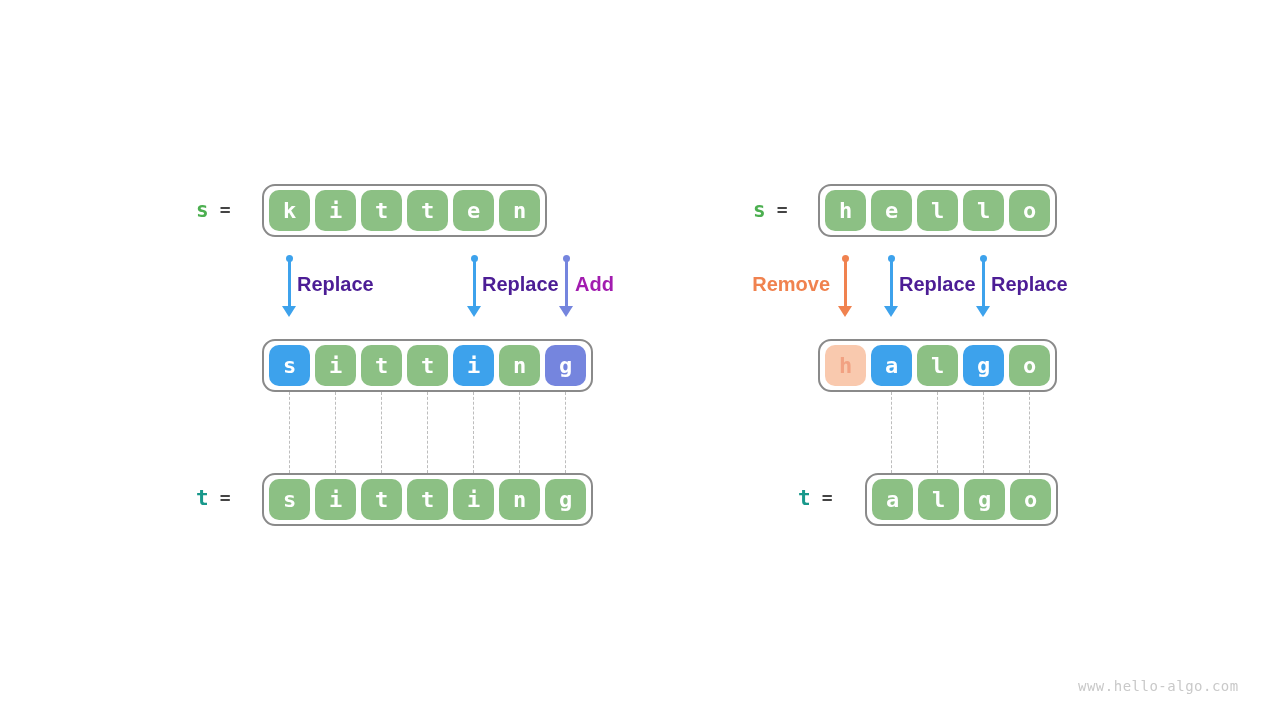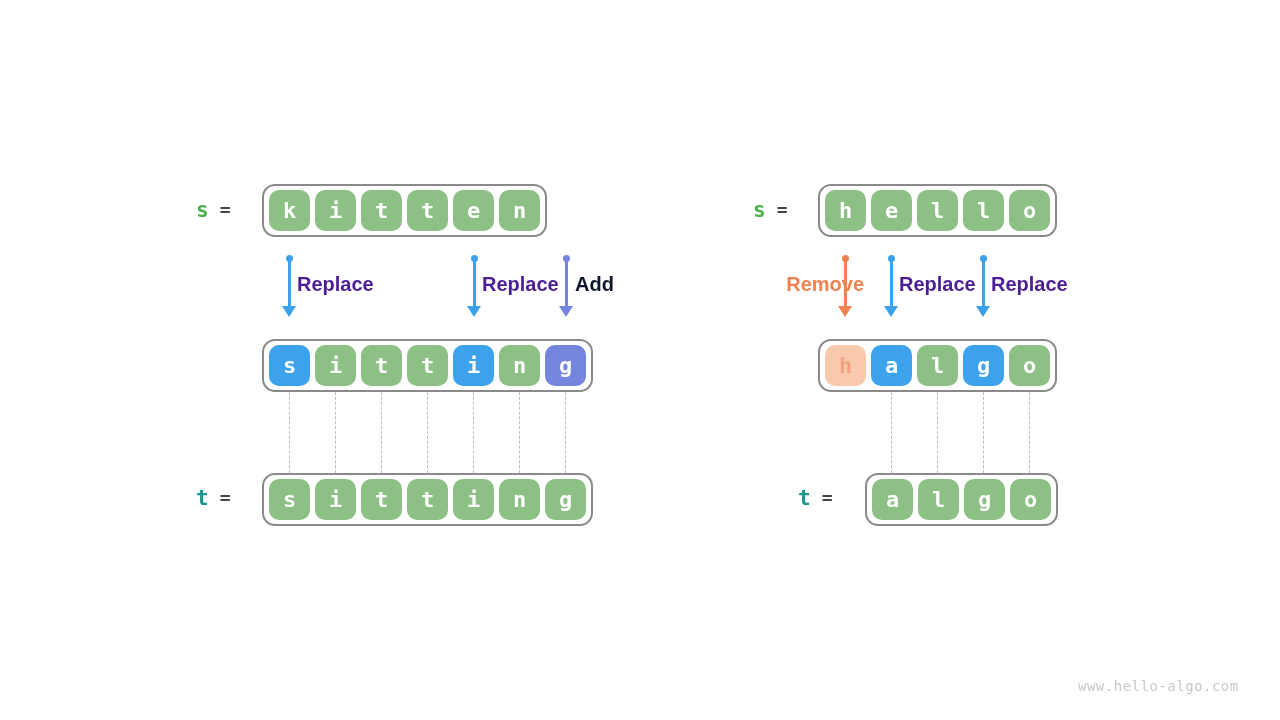--- a/index.html
+++ b/index.html
@@ -52,21 +52,21 @@
   .a-purple .head                { border-top-color:#7585de; }
   .a-orange .dot, .a-orange .shaft { background:#f0824f; }
   .a-orange .head                { border-top-color:#f0824f; }
 
   
   .op-label {
     position:absolute; font-weight:bold; font-size:20px; line-height:26px;
     white-space:nowrap;
   }
   .t-blue   { color:#4c1d95; }
-  .t-purple { color:#0f172a; }
+  .t-purple { color:#a21caf; }
   .t-orange { color:#f0824f; }
   .align-right { text-align:right; }
 
   
   .dash {
     position:absolute; width:0; border-left:1px dashed #bdbdbd;
   }
 
   .watermark {
     position:absolute; font-family:"DejaVu Sans Mono", monospace;
@@ -157,21 +157,21 @@
     </div>
 
     <div class="char-row" style="left:818px; top:184px;">
       <span class="cell c-green">h</span>
       <span class="cell c-green">e</span>
       <span class="cell c-green">l</span>
       <span class="cell c-green">l</span>
       <span class="cell c-green">o</span>
     </div>
 
-    <div class="op-label t-orange align-right" style="left:776px; top:271px; width:88px;">Remove</div>
+    <div class="op-label t-orange align-right" style="left:742px; top:271px; width:88px;">Remove</div>
     <div class="arrow a-orange" style="left:838px; top:255px;">
       <span class="dot"></span>
         <span class="shaft"></span>
         <span class="head"></span>
     </div>
 
     <div class="arrow a-blue" style="left:884px; top:255px;">
       <span class="dot"></span>
         <span class="shaft"></span>
         <span class="head"></span>

